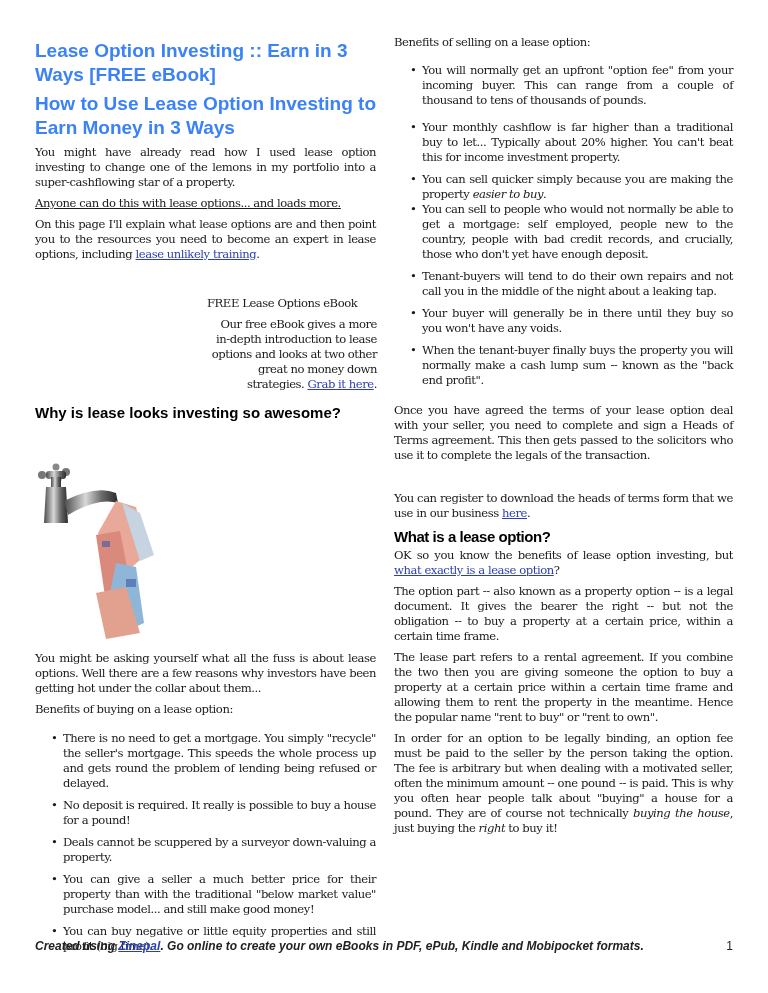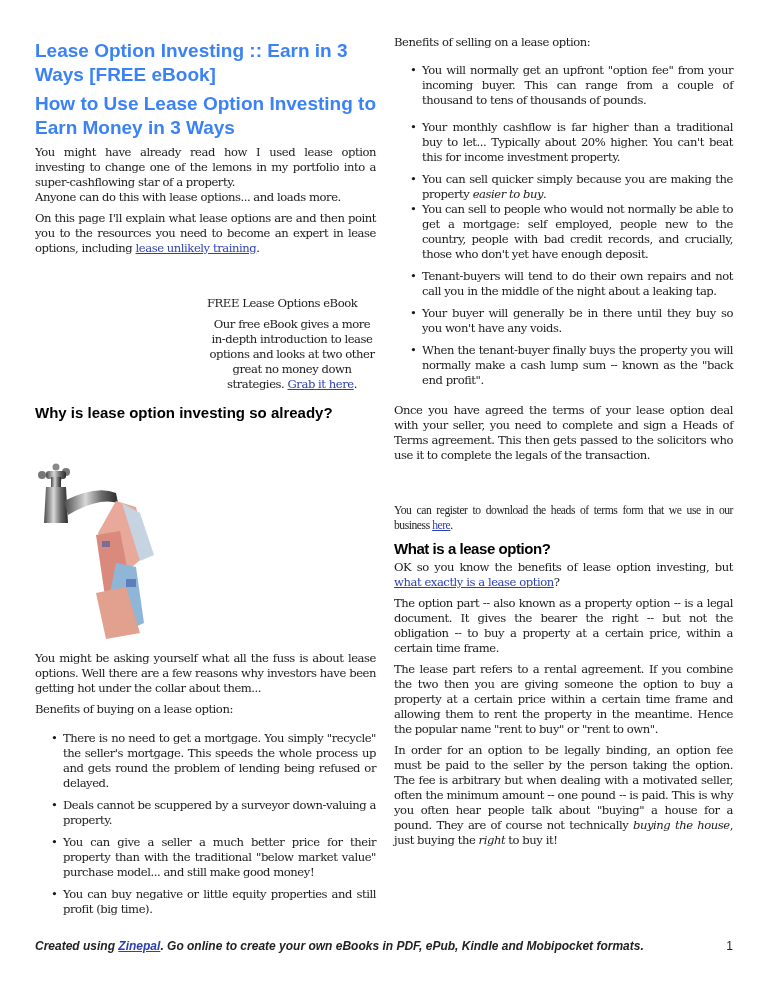--- a/index.html
+++ b/index.html
@@ -24,31 +24,31 @@
 </style>
 </head>
 <body>
 
 <div class="col left">
   <h1 class="h1" style="margin-top:39px;">Lease Option Investing :: Earn in 3 Ways [FREE eBook]</h1>
   <h2 class="h1" style="margin-top:5px; text-align:justify; text-align-last:left;">How to Use Lease Option Investing to Earn Money in 3 Ways</h2>
 
   <div class="serif" style="margin-top:5px;">
     <p>You might have already read how I used lease option investing to change one of the lemons in my portfolio into a super-cashflowing star of a property.</p>
-    <p style="">Anyone can do this with lease options... and loads more.</p>
+    <p style="margin-top:6px;text-decoration:underline;">Anyone can do this with lease options... and loads more.</p>
     <p style="margin-top:6px;"><span>On this page I'll explain what lease options are and then point you to the resources you need to become an expert in lease options, including </span><a>lease unlikely training</a><span>.</span></p>
   </div>
 </div>
 
 <div class="box serif" style="left:207px; top:296px; width:170px;">
   <div>FREE Lease Options eBook</div>
-  <div style="margin-top:6px; text-align:center;"><span>Our free eBook gives a more in-depth introduction to lease options and looks at two other great no money down strategies.  </span><a>Grab it here</a><span>.</span></div>
+  <div style="margin-top:6px; text-align:right;"><span>Our free eBook gives a more in-depth introduction to lease options and looks at two other great no money down strategies.  </span><a>Grab it here</a><span>.</span></div>
 </div>
 
-<h2 class="h2" style="position:absolute; left:35px; top:404px; width:341px; text-align:justify; text-align-last:left;">Why is lease option investing so already?</h2>
+<h2 class="h2" style="position:absolute; left:35px; top:404px; width:341px; text-align:justify; text-align-last:left;">Why is lease looks investing so awesome?</h2>
 
 <div class="faucet">
   <svg width="140" height="180" viewBox="0 0 140 180">
     <defs>
       <linearGradient id="chrome" x1="0" y1="0" x2="1" y2="0">
         <stop offset="0" stop-color="#4a4a4a"></stop>
         <stop offset="0.4" stop-color="#d8d8d8"></stop>
         <stop offset="0.7" stop-color="#6a6a6a"></stop>
         <stop offset="1" stop-color="#2a2a2a"></stop>
       </linearGradient>
@@ -73,20 +73,21 @@
     <rect x="90" y="116" width="10" height="8" fill="#3a5aa8" opacity="0.6"></rect>
     <rect x="66" y="78" width="8" height="6" fill="#3a5aa8" opacity="0.6"></rect>
   </svg>
 </div>
 
 <div class="serif" style="position:absolute; left:35px; top:651px; width:341px;">
   <p>You might be asking yourself what all the fuss is about lease options. Well there are a few reasons why investors have been getting hot under the collar about them...</p>
   <p style="margin-top:6px;">Benefits of buying on a lease option:</p>
   <ul style="margin-top:14px;">
     <li>There is no need to get a mortgage. You simply "recycle" the seller's mortgage. This speeds the whole process up and gets round the problem of lending being refused or delayed.</li>
+    <li style="margin-top:7px;">No deposit is required. It really is possible to buy a house for a pound!</li>
     <li style="margin-top:7px;">Deals cannot be scuppered by a surveyor down-valuing a property.</li>
     <li style="margin-top:7px;">You can give a seller a much better price for their property than with the traditional "below market value" purchase model... and still make good money!</li>
     <li style="margin-top:7px;">You can buy negative or little equity properties and still profit (big time).</li>
   </ul>
 </div>
 
 <div class="col right serif" style="top:35px;">
   <p style="text-align:left;">Benefits of selling on a lease option:</p>
   <ul style="margin-top:13px;">
     <li>You will normally get an upfront "option fee" from your incoming buyer. This can range from a couple of thousand to tens of thousands of pounds.</li>
@@ -94,21 +95,21 @@
     <li style="margin-top:7px;"><span>You can sell quicker simply because you are making the property </span><i>easier to buy</i><span>.</span></li>
     <li style="">You can sell to people who would not normally be able to get a mortgage: self employed, people new to the country, people with bad credit records, and crucially, those who don't yet have enough deposit.</li>
     <li style="margin-top:7px;">Tenant-buyers will tend to do their own repairs and not call you in the middle of the night about a leaking tap.</li>
     <li style="margin-top:7px;">Your buyer will generally be in there until they buy so you won't have any voids.</li>
     <li style="margin-top:7px;">When the tenant-buyer finally buys the property you will normally make a cash lump sum -- known as the "back end profit".</li>
   </ul>
 
 
   <p style="margin-top:15px;">Once you have agreed the terms of your lease option deal with your seller, you need to complete and sign a Heads of Terms agreement. This then gets passed to the solicitors who use it to complete the legals of the transaction.</p>
 
-  <p style="margin-top:40px;font-family:Liberation Serif, serif;"><span>You can register to download the heads of terms form that we use in our business </span><a>here</a><span>.</span></p>
+  <p style="margin-top:28px;"><span>You can register to download the heads of terms form that we use in our business </span><a>here</a><span>.</span></p>
 
   <h2 class="h2" style="margin-top:7px; text-align:left;">What is a lease option?</h2>
 
   <p style="margin-top:3px;"><span>OK so you know the benefits of lease option investing, but </span><a>what exactly is a lease option</a><span>?</span></p>
 
   <p style="margin-top:6px;">The option part -- also known as a property option -- is a legal document. It gives the bearer the right -- but not the obligation -- to buy a property at a certain price, within a certain time frame.</p>
   <p style="margin-top:6px;">The lease part refers to a rental agreement. If you combine the two then you are giving someone the option to buy a property at a certain price within a certain time frame and allowing them to rent the property in the meantime. Hence the popular name "rent to buy" or "rent to own".</p>
   <p style="margin-top:6px;"><span>In order for an option to be legally binding, an option fee must be paid to the seller by the person taking the option. The fee is arbitrary but when dealing with a motivated seller, often the minimum amount -- one pound -- is paid. This is why you often hear people talk about "buying" a house for a pound. They are of course not technically </span><i>buying the house</i><span>, just buying the </span><i>right</i><span> to buy it!</span></p>
 </div>
 

